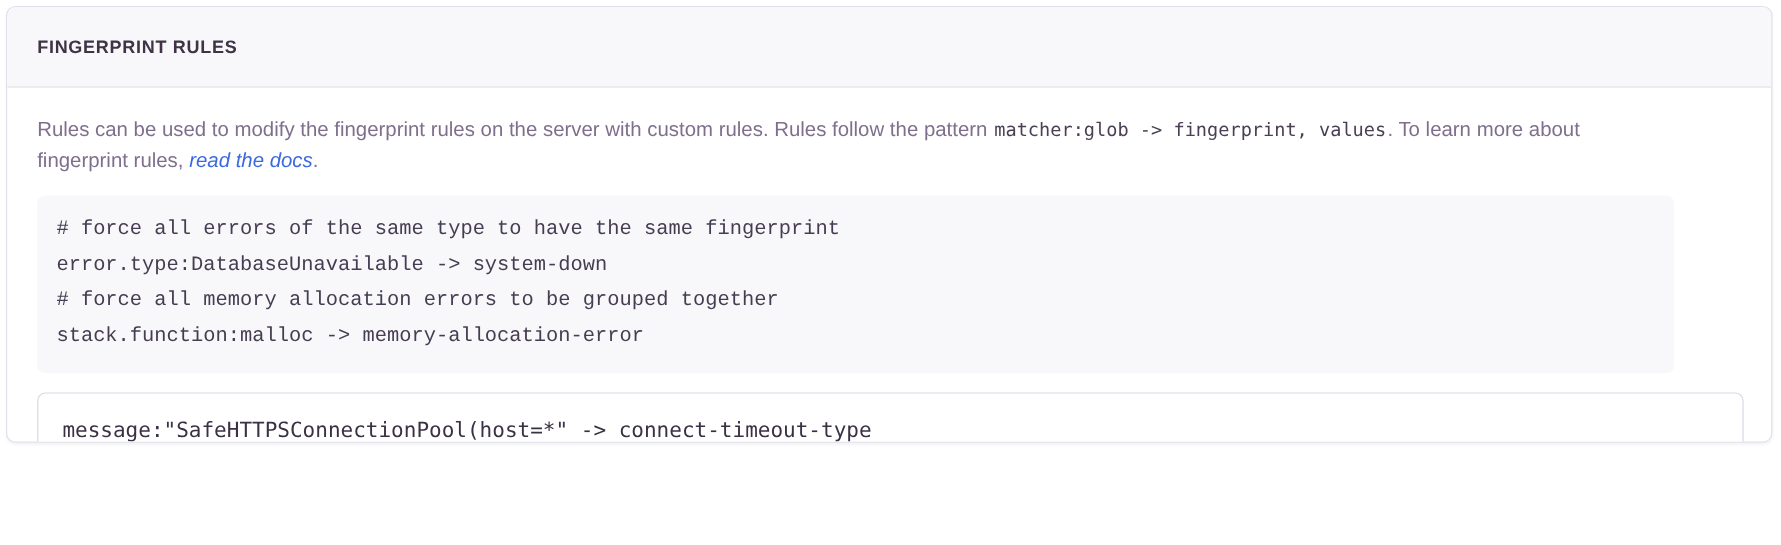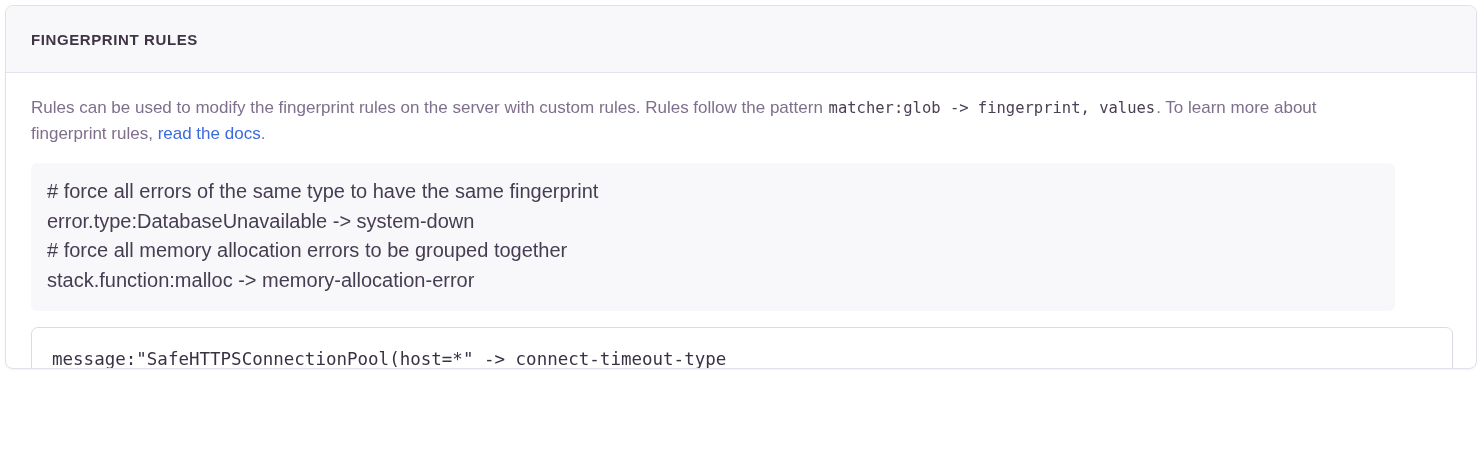--- a/index.html
+++ b/index.html
@@ -64,31 +64,32 @@
     color: #4a3f55;
     background: transparent;
     padding: 0 1px;
     white-space: nowrap;
     margin-top: 17px;
   }
 
   .description a.doclink {
     color: #3b6ae0;
     text-decoration: none;
+    font-style: italic;
   }
 
   pre.example-block {
     margin: 0 0 16px 0;
     background: #f8f8fb;
     border-radius: 6px;
     padding: 14px 16px 16px 16px;
     width: 1364px;
     box-sizing: border-box;
-    font-family: Liberation Sans, sans-serif;
-    font-size: 20px;
+    font-family: Liberation Mono, monospace;
+    font-size: 17px;
     line-height: 29.5px;
     color: #463d52;
     white-space: pre;
     overflow: hidden;
   }
 
   .rules-textarea {
     display: block;
     box-sizing: border-box;
     width: 1422px;

